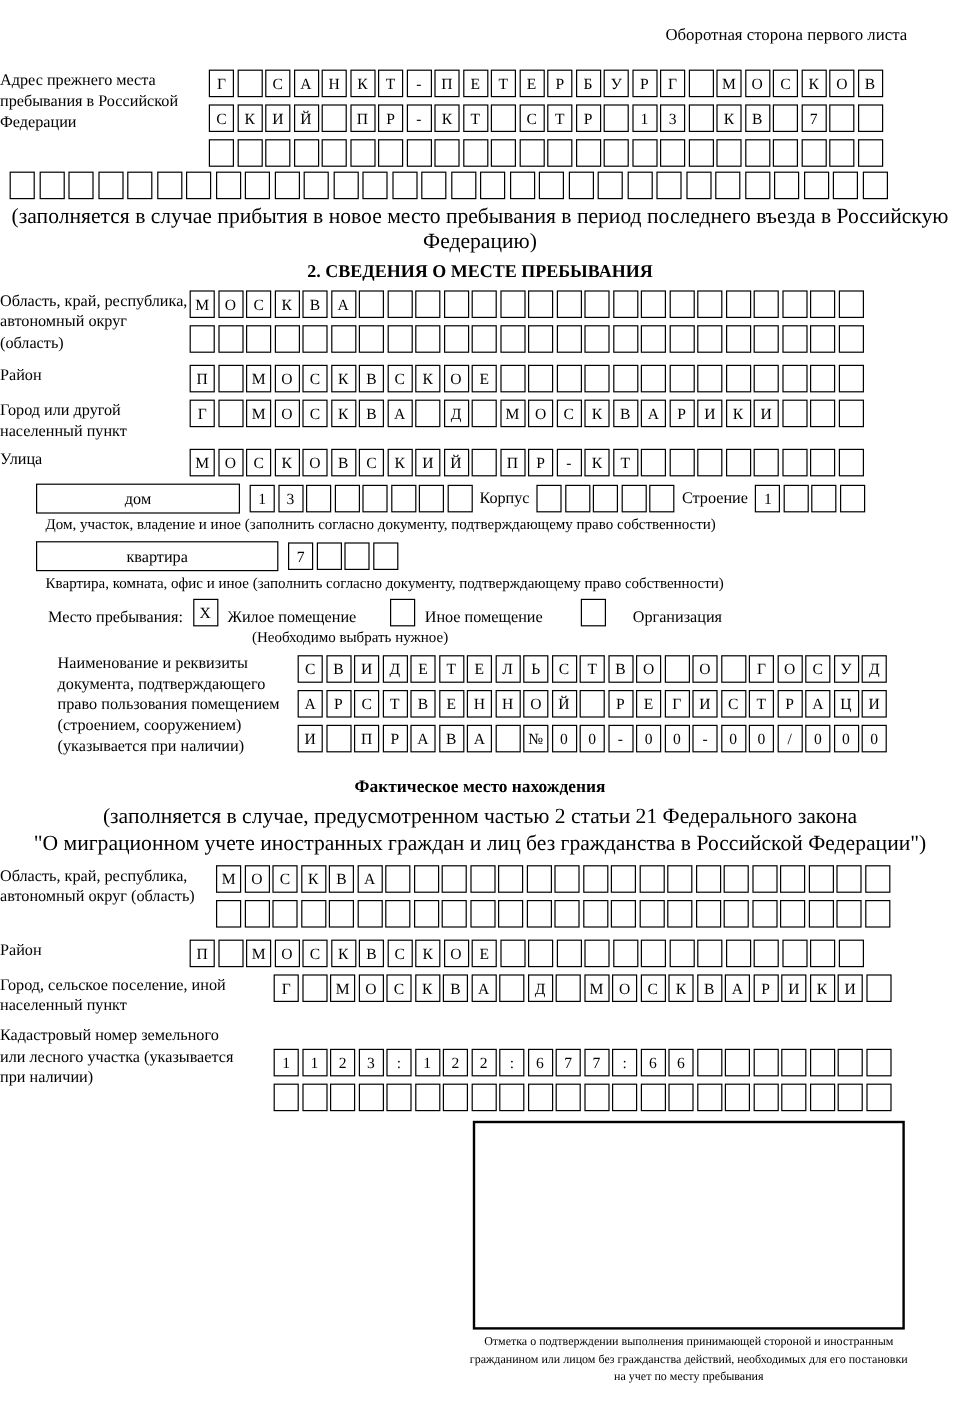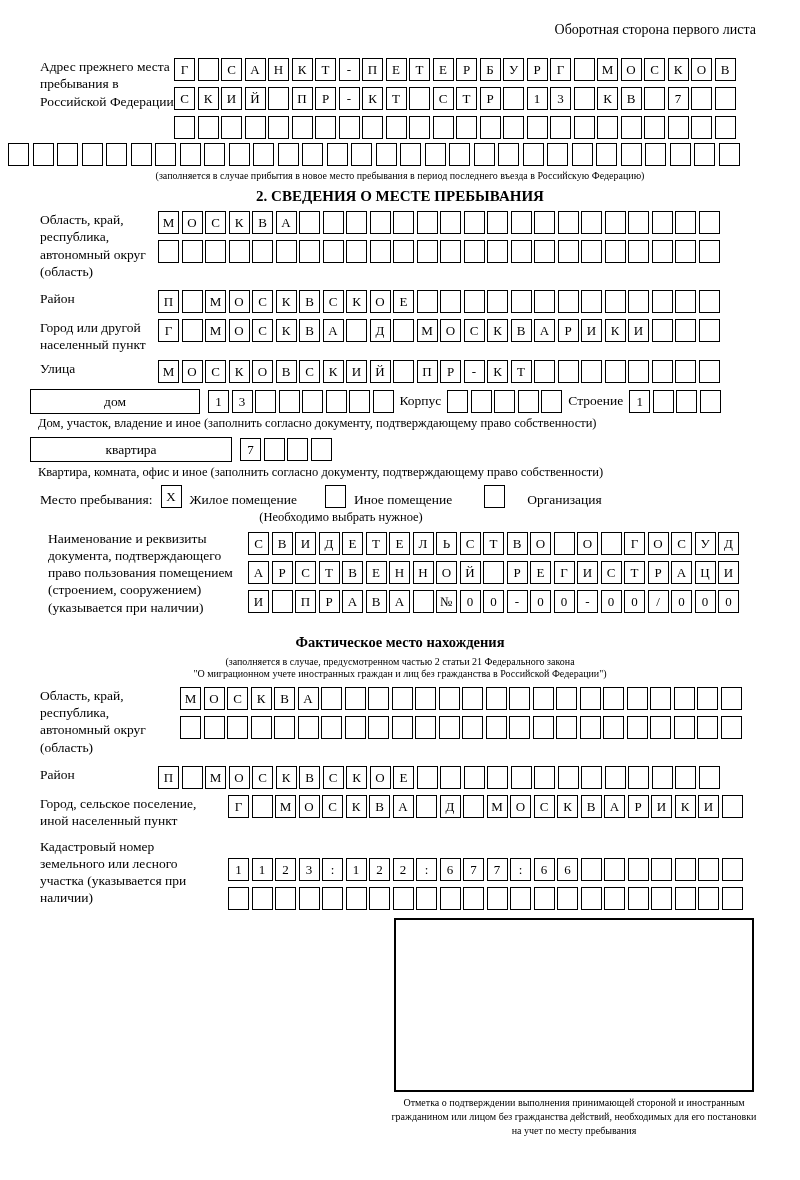--- a/index.html
+++ b/index.html
@@ -1,46 +1,46 @@
 <!DOCTYPE html>
 <html lang="ru"><head>
 <meta charset="utf-8">
 <style>
   html,body{margin:0;padding:0;background:#fff;}
   body{width:800px;height:1180px;color:#000;font-family:"Liberation Serif",serif;}
   .page{position:relative;width:800px;height:1180px;overflow:hidden;background:#fff;}
   .header-note{padding:22px 44px 0 0;text-align:right;font-size:14px;}
 
   .f{display:flex;align-items:flex-start;}
-  .lbl{flex:none;font-size:13.5px;line-height:1.28;padding-left:40px;box-sizing:border-box;}
+  .lbl{flex:none;font-size:13.5px;line-height:1.28;box-sizing:border-box;}
   .w174{width:174px}.w158{width:158px}.w180{width:180px}.w205{width:205px}.w248{width:248px;padding-left:48px;}
   .rows{display:flex;flex-direction:column;gap:6px;}
   .grid{display:flex;gap:2.5px;}
   .cell{flex:none;width:19px;height:21px;border:1.5px solid #000;font-size:13px;text-align:center;
         line-height:21px;overflow:hidden;background:#fff;}
   .grid.wide{gap:3.5px;margin-left:8px;margin-top:4px;}
 
-  .cap{font-size:10px;text-align:center;margin-top:4px;}
+  .cap{font-size:18px;text-align:center;margin-top:4px;}
   .cap-left{font-size:12.5px;padding-left:38px;}
   .title{font-size:15px;font-weight:bold;text-align:center;margin-top:7px;}
   .fact-title{font-size:14.5px;font-weight:bold;text-align:center;margin-top:18px;}
 
   .mt6{margin-top:6px}.mt8{margin-top:8px}.mt10{margin-top:10px}
   .mt3{margin-top:3px}.mt2{margin-top:2px}.mt5{margin-top:5px}.mt20{margin-top:20px}
 
   .widebox{flex:none;border:1.5px solid #000;height:23px;line-height:23px;text-align:center;font-size:13.5px;}
   .dom-row{display:flex;align-items:center;margin-left:30px;margin-top:6px;}
   .dom-box{width:168px;}
   .kv-box{width:200px;}
   .inline-lbl{font-size:13.5px;padding:0 6px;white-space:nowrap;}
 
   .mesto{display:flex;align-items:flex-end;padding-left:40px;margin-top:5px;}
   .mesto .grid{margin:0 8px;}
   .mesto-lbl{font-size:13.5px;white-space:nowrap;}
-  .choose-cap{font-size:12.5px;text-align:center;width:262px;margin-left:210px;margin-top:2px;font-family:Liberation Serif, serif;}
+  .choose-cap{font-size:12.5px;text-align:left;width:262px;margin-left:210px;margin-top:2px;font-family:Liberation Serif, serif;}
 
   .kadastr-rows{margin-left:23px;margin-top:20px;}
   .stamp{margin-left:394px;margin-top:8px;width:356px;height:170px;border:2px solid #000;}
   .stamp-cap{margin-left:388px;margin-top:4px;width:372px;text-align:center;font-size:10px;line-height:1.42;}
 </style>
 </head>
 <body>
 
 <div class="page">
 

